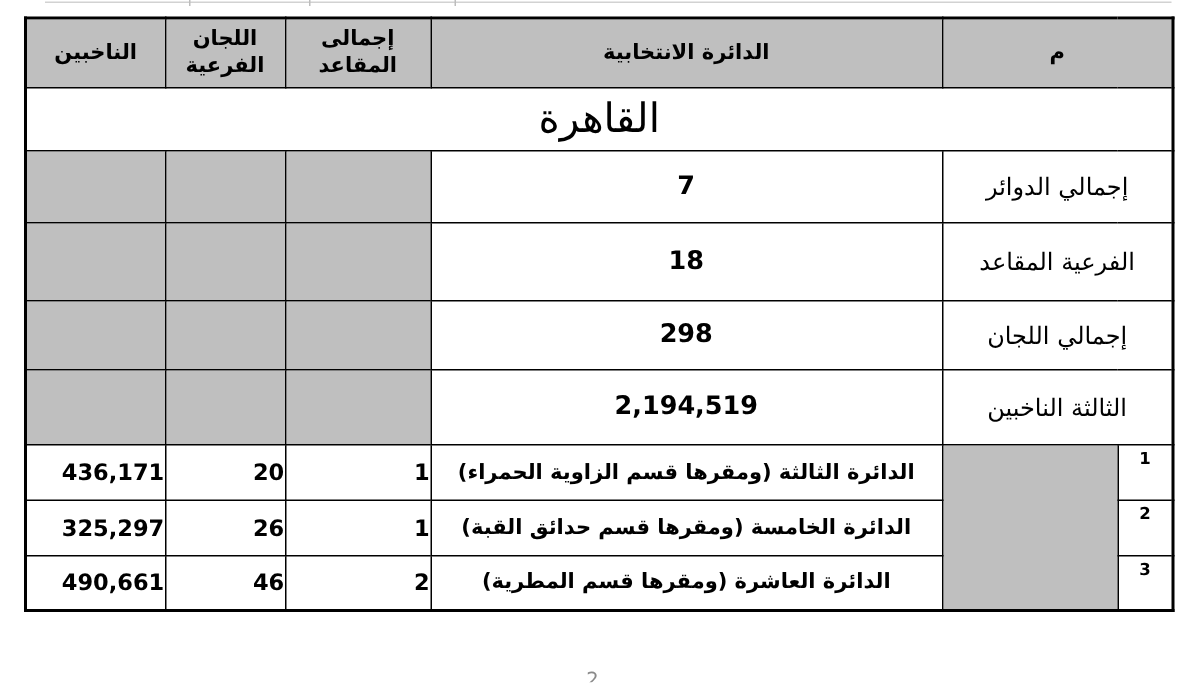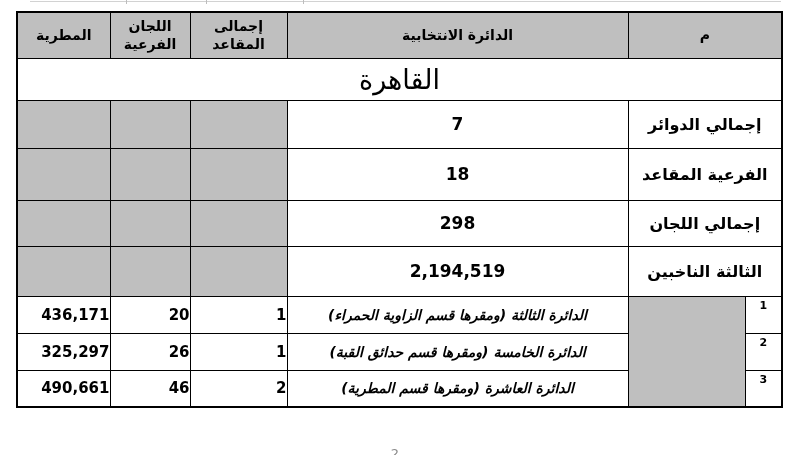--- a/index.html
+++ b/index.html
@@ -49,34 +49,33 @@
     font-weight: bold;
     font-size: 14px;
     line-height: 1.3;
     padding: 2px 4px;
   }
   td.cairo-cell {
     font-weight: 400;
     font-size: 27px;
   }
   td.sum-label {
-    font-weight: bold;
+    font-weight: normal;
     font-size: 16px;
     padding: 2px 6px;
     margin-top: 36px;
   }
   td.sum-value {
     font-weight: bold;
     font-size: 17px;
   }
   td.dist-name {
     font-weight: bold;
     font-size: 14px;
     padding: 2px 6px;
-    font-style: italic;
   }
   td.dist-value {
     font-weight: bold;
     font-size: 15px;
     text-align: right;
   }
   td.serial-cell {
     font-weight: bold;
     font-size: 11px;
     vertical-align: top;
@@ -110,21 +109,21 @@
     <col style="width:80px">
     <col style="width:93px">
   </colgroup>
 
   <tbody>
       <tr class="hdr-row">
     <td class="hdr gray" colspan="2">م</td>
     <td class="hdr gray">الدائرة الانتخابية</td>
     <td class="hdr gray">إجمالى المقاعد</td>
     <td class="hdr gray">اللجان الفرعية</td>
-    <td class="hdr gray">المطرية</td>
+    <td class="hdr gray">الناخبين</td>
   </tr>
 
   <tr class="cairo-row">
     <td class="cairo-cell" colspan="6">القاهرة</td>
   </tr>
 
   <tr class="sum-row-1">
     <td class="sum-label" colspan="2">إجمالي الدوائر</td>
     <td class="sum-value">7</td>
     <td class="gray"></td>

